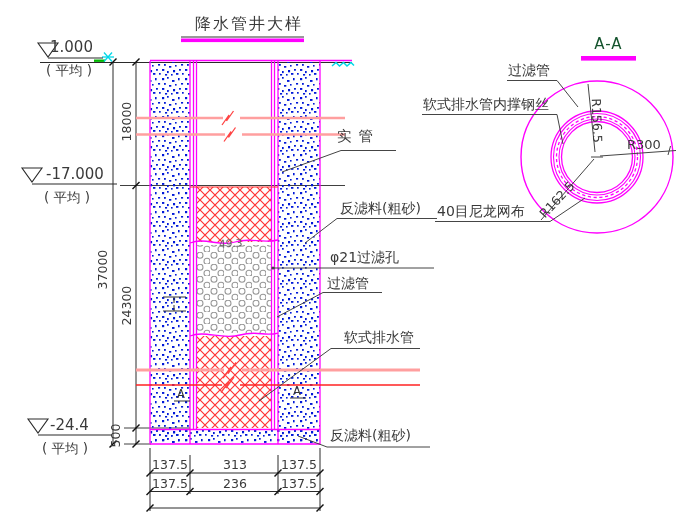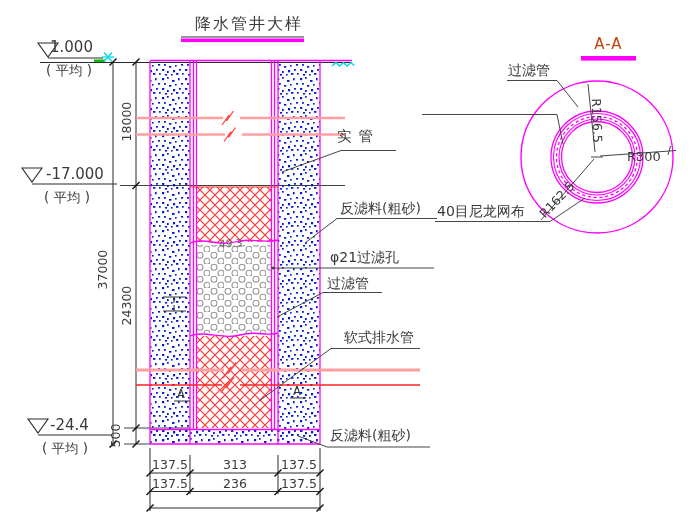--- a/index.html
+++ b/index.html
@@ -239,21 +239,22 @@
   <div class="t amark" style="left:293px;top:385px;">A</div>
 
   <div class="t dim ctr" style="left:152px;top:458px;width:36px;">137.5</div>
   <div class="t dim ctr" style="left:217px;top:458px;width:36px;">313</div>
   <div class="t dim ctr" style="left:281px;top:458px;width:36px;">137.5</div>
   <div class="t dim ctr" style="left:152px;top:477px;width:36px;">137.5</div>
   <div class="t dim ctr" style="left:217px;top:477px;width:36px;">236</div>
   <div class="t dim ctr" style="left:281px;top:477px;width:36px;">137.5</div>
   <div class="t dim ctr" style="left:217px;top:494px;width:36px;font-size:13px;margin-top:48px;">600</div>
 
-  <div class="t ctr" style="left:581px;top:37px;width:55px;font-size:15px;letter-spacing:1px;color:#c2410c;">A-A</div>
+  <div class="t ctr" style="left:581px;top:37px;width:55px;font-size:15px;letter-spacing:1px;color:#14532d;">A-A</div>
   <div class="t cn" style="left:508px;top:63px;">过滤管</div>
+  <div class="t cn" style="left:423px;top:97px;">软式排水管内撑钢丝</div>
   <div class="t cn" style="left:437px;top:204px;">40目尼龙网布</div>
 
   <div class="t dim ctr" style="left:572px;top:114px;width:50px;transform:rotate(88deg);">R156.5</div>
-  <div class="t dim" style="left:627px;top:138px;font-size:13px;margin-top:12px;">R300</div>
+  <div class="t dim" style="left:627px;top:138px;font-size:13px;">R300</div>
   <div class="t dim ctr" style="left:531px;top:193px;width:52px;transform:rotate(-47deg);">R162.5</div>
 
 </div>
 
 </body></html>

